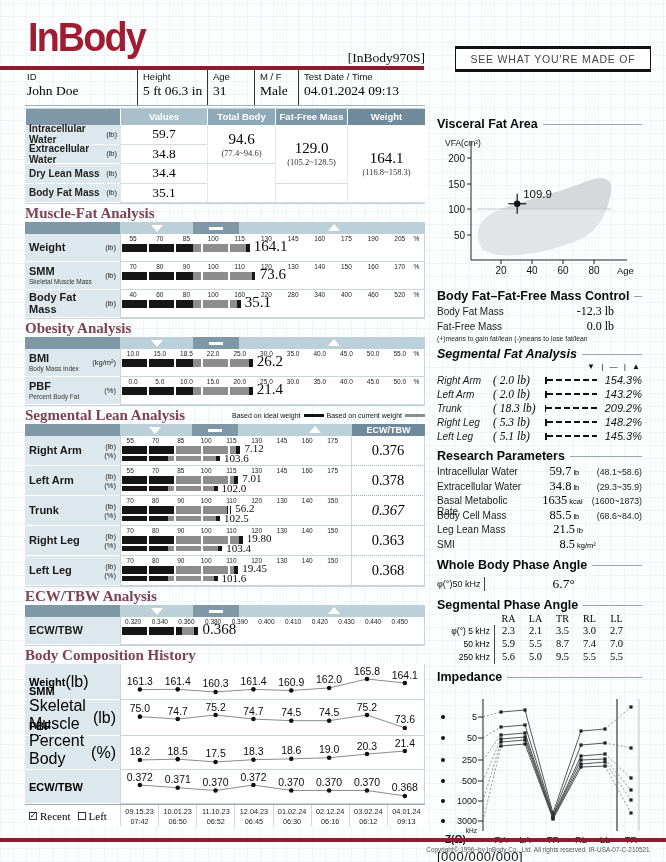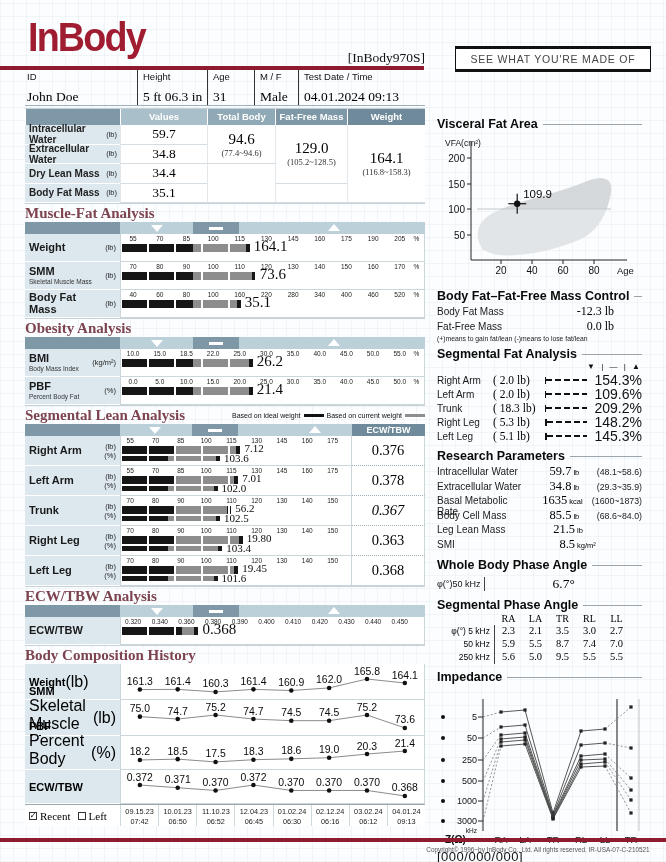--- a/index.html
+++ b/index.html
@@ -20,21 +20,21 @@
   .slogan { position:absolute; left:455px; top:46px; width:196px; height:26px;
     border-top:3px solid #111; border-bottom:3px solid #111; border-left:1px solid #111; border-right:1px solid #111;
     display:flex; align-items:center; justify-content:center;
     font-size:10.5px; letter-spacing:.8px; color:#444; background:#fff; }
   .info { position:absolute; left:25px; top:70px; width:400px; height:36px;
     display:grid; grid-template-columns:112px 70px 47px 44px 127px;
     border-bottom:1px solid #9fb0ba; background:transparent; }
   .info > div { border-left:1px solid #333; padding:1px 0 0 5px; }
   .info > div:first-child { border-left:none; padding-left:2px; }
   .info .lab { font-size:9.5px; color:#111; }
-  .info .val { font-family:"Liberation Serif",serif; font-size:13.5px; color:#000; margin-top:7px; }
+  .info .val { font-family:"Liberation Serif",serif; font-size:13.5px; color:#000; margin-top:1px; }
   
   .leftcol  { position:absolute; left:25px; top:108px; width:400px; }
   .rightcol { position:absolute; left:437px; top:116px; width:205px; }
   .lsec { border-top:1px solid #c6d1d8; }
   .lsec h2 { font-family:"Liberation Serif",serif; font-weight:bold; font-size:15px;
     color:#7d4450; height:18px; line-height:18px; }
   
   .bca-grid { display:grid; grid-template-columns:95px 87px 68px 72px 78px; }
   .bca-h { height:16px; font-size:9.5px; font-weight:bold; color:#fff; text-align:center;
     line-height:16px; border-left:1px solid #fff; overflow:hidden; }
@@ -106,21 +106,21 @@
   .kv .k { font-size:10px; color:#1a1a1a; }
   .kv .v { font-family:"Liberation Serif",serif; font-size:12px; text-align:right; padding-right:28px; }
   .note { font-size:6.8px; color:#222; margin-top:1px; }
   .sf-legend { text-align:right; font-size:8px; color:#111; height:11px; letter-spacing:2px; }
   .sfrow { display:flex; align-items:center; height:14px; }
   .sfrow .k { width:56px; font-size:10px; color:#1a1a1a; }
   .sfrow .lb { width:52px; font-family:"Liberation Serif",serif; font-size:11.5px; white-space:nowrap; }
   .sfrow .track { flex:1; display:flex; align-items:center; }
   .sfrow .stick { width:2px; height:7px; background:#111; }
   .sfrow .dash { height:2.5px; background:repeating-linear-gradient(90deg,#111 0 6px,transparent 6px 9px); }
-  .sfrow .pv { font-size:14px; color:#111; margin-left:8px; white-space:nowrap; }
+  .sfrow .pv { font-size:11px; color:#111; margin-left:8px; white-space:nowrap; }
   .rprow { display:flex; align-items:baseline; height:14.5px; }
   .rprow .k { width:100px; font-size:10px; color:#1a1a1a; }
   .rprow .v { width:38px; font-family:"Liberation Serif",serif; font-size:12.5px; text-align:right; }
   .rprow .u { width:26px; font-size:7.5px; padding-left:2px; }
   .rprow .r { font-size:8.8px; color:#222; }
   .pharow { display:flex; align-items:center; height:22px; }
   .pharow .k { font-size:9px; color:#111; padding-right:4px; border-right:1px solid #444;
     height:14px; line-height:14px; }
   .pharow .v { flex:1; text-align:center; font-family:"Liberation Serif",serif; font-size:13.5px; }
   .spgrid { display:grid; grid-template-columns:58px repeat(5,27px); }
@@ -885,40 +885,40 @@
         <span class="k">Body Fat Mass</span>
         <span class="v">-12.3 lb</span>
       </div>
       <div class="kv">
         <span class="k">Fat-Free Mass</span>
         <span class="v">0.0 lb</span>
       </div>
       <div class="note">(+)means to gain fat/lean      (-)means to lose fat/lean</div>
     </div>
 
-    <div class="rsec" style="margin-top:4px;">
+    <div class="rsec" style="margin-top:4px;font-style:italic;">
       <h3>Segmental Fat Analysis</h3>
       <div class="sf-legend">▼ | — | ▲</div>
       <div id="segfat">
           <div class="sfrow">
             <span class="k">Right Arm</span>
             <span class="lb">(  2.0 lb)</span>
             <span class="track">
               <span class="stick"></span>
               <span class="dash" style="width: 56%;"></span>
               <span class="pv">154.3%</span>
             </span>
           </div>
           <div class="sfrow">
             <span class="k">Left Arm</span>
             <span class="lb">(  2.0 lb)</span>
             <span class="track">
               <span class="stick"></span>
               <span class="dash" style="width: 60%;"></span>
-              <span class="pv">109.6%</span>
+              <span class="pv">143.2%</span>
             </span>
           </div>
           <div class="sfrow">
             <span class="k">Trunk</span>
             <span class="lb">( 18.3 lb)</span>
             <span class="track">
               <span class="stick"></span>
               <span class="dash" style="width: 78%;"></span>
               <span class="pv">209.2%</span>
             </span>

